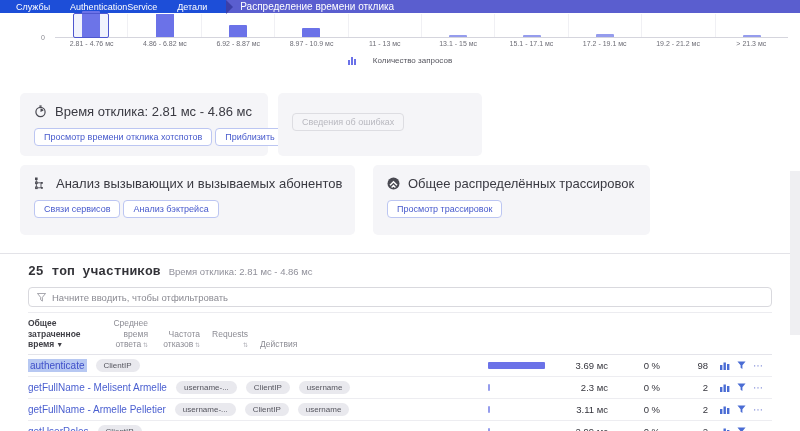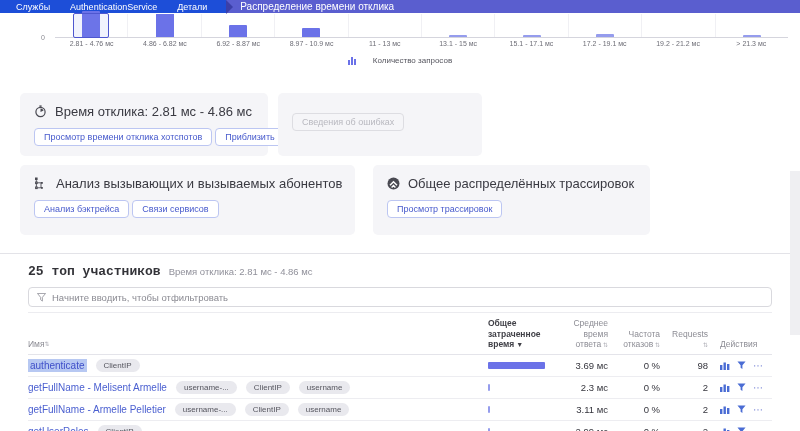--- a/index.html
+++ b/index.html
@@ -183,22 +183,22 @@
                 <rect x="1" y="0.5" width="2.6" height="2.6" fill="#4a4a52"></rect>
                 <rect x="1.6" y="5" width="1.6" height="1.6" fill="none" stroke="#4a4a52"></rect>
                 <rect x="1.6" y="10" width="1.6" height="1.6" fill="none" stroke="#4a4a52"></rect>
                 <path d="M2.4 6.6 V10 M2.4 5 V3.2 M3.2 5.8 H7 M3.2 10.8 H7 M7 5.8 V10.8" fill="none" stroke="#4a4a52" stroke-width="0.9"></path>
                 <rect x="7" y="5" width="1.8" height="1.8" fill="#4a4a52"></rect>
                 <rect x="7" y="10" width="1.8" height="1.8" fill="#4a4a52"></rect>
               </svg></span>
             <span>Анализ вызывающих и вызываемых абонентов</span>
           </div>
           <div class="card-btns">
+            <button class="btn">Связи сервисов</button>
             <button class="btn">Анализ бэктрейса</button>
-            <button class="btn">Связи сервисов</button>
           </div>
         </div>
         <div class="card card-c3">
           <div class="card-title">
             <span style="line-height: 0;"><svg width="13" height="13" viewBox="0 0 13 13">
                 <circle cx="6.5" cy="6.5" r="6" fill="#4a4a52"></circle>
                 <path d="M3 8.2 L6.5 4.7 L10 8.2" fill="none" stroke="#fff" stroke-width="1.4"></path>
                 <path d="M4.6 10.4 L6.5 8.5 L8.4 10.4" fill="none" stroke="#fff" stroke-width="1.4"></path>
               </svg></span>
             <span>Общее распределённых трассировок</span>
@@ -220,24 +220,20 @@
     </div>
     <div class="filter-box">
       <span>
         <svg width="9" height="9" viewBox="0 0 10 10">
             <path d="M0.5 0.5 h9 L6 4.8 V9 L4 7.4 V4.8 Z" fill="none" stroke="#9a9aa2" stroke-width="1"></path>
           </svg>
       </span>
       <input type="text" value="" placeholder="Начните вводить, чтобы отфильтровать" style="">
     </div>
     <div class="trow thead" id="thead">
-        <div class="th c-name">
-          <span>Имя</span>
-          <span class="sort-glyph"> ⇅</span>
-        </div>
         <div class="th c-bar active"><span>Общее затраченное время</span><span class="sort-glyph"> ▼</span></div>
         <div class="th c-avg"><span>Среднее время ответа</span><span class="sort-glyph"> ⇅</span></div>
         <div class="th c-err"><span>Частота отказов</span><span class="sort-glyph"> ⇅</span></div>
         <div class="th c-req"><span>Requests</span><span class="sort-glyph"> ⇅</span></div>
         <div class="th c-act"><span>Действия</span></div>
       </div>
     <div id="tbody">
         <div class="trow tr">
           <div class="c-name">
             <a class="row-name hl">authenticate</a>

